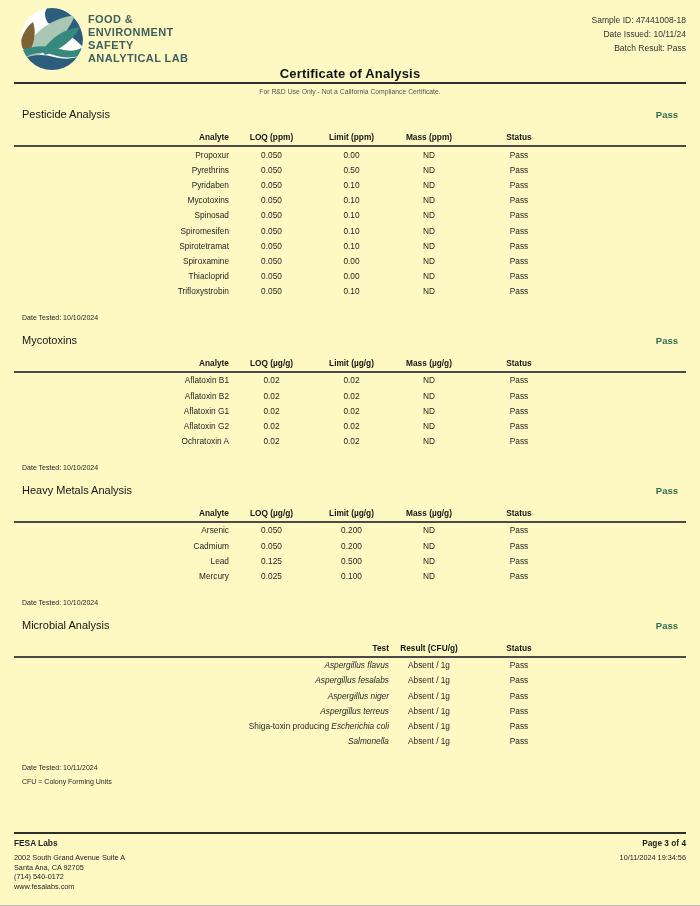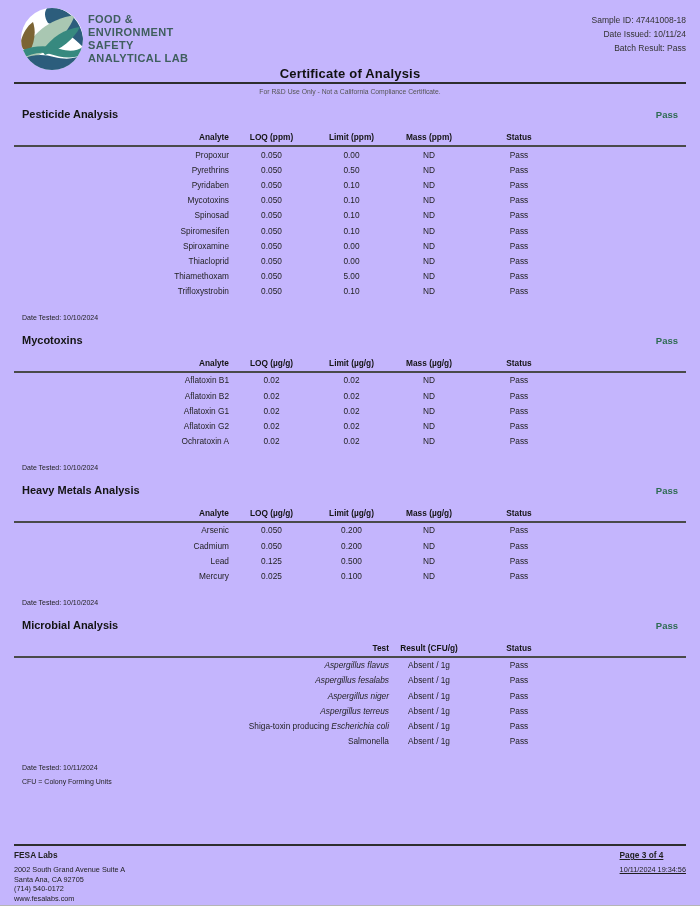--- a/index.html
+++ b/index.html
@@ -2,21 +2,21 @@
 <html><head>
 <meta charset="utf-8">
 <style>
   * { box-sizing: border-box; }
   html, body { margin: 0; padding: 0; background: #ffffff; }
   .page {
     width: 700px; height: 906px;
     padding: 0 14px;
     display: flex; flex-direction: column;
     font-family: "Liberation Sans", sans-serif;
-    color: #1f1f1f; background: #c4b5fd;
+    color: #1f1f1f; background: #fef9c3;
     border-bottom: 1px solid #b5b5b5;
     overflow: hidden;
   }
   
   .header { position: relative; height: 84px; border-bottom: 2px solid #2e2e2e; flex: none; }
   .logo { position: absolute; left: 6px; top: 7px; width: 64px; height: 64px; }
   .lab-name {
     position: absolute; left: 74px; top: 13px;
     font-size: 11px; font-weight: bold; line-height: 13px;
     letter-spacing: 0.4px; color: #3f5e5e; white-space: nowrap;
@@ -27,42 +27,42 @@
   }
   .doc-title {
     position: absolute; left: 0; right: 0; bottom: 1px;
     text-align: center; font-size: 13px; font-weight: bold; color: #111;
     letter-spacing: 0.2px;
   }
   .subtitle { flex: none; text-align: center; font-size: 6.8px; color: #555; margin-top: 4px; }
   
   .section { flex: none; margin-top: 13px; }
   .section-head { display: flex; justify-content: space-between; align-items: baseline; padding: 0 8px; }
-  .section-title { font-size: 11px; font-weight: bold; color: #141414; }
+  .section-title { font-size: 11px; font-weight: normal; color: #141414; }
   .section-status { font-size: 9.5px; font-weight: bold; color: #2e6b52; }
   table { width: 100%; border-collapse: collapse; margin-top: 10px; table-layout: fixed; }
   th {
     font-size: 8.3px; font-weight: bold; text-align: center;
     padding: 2px 0 3px; border-bottom: 2px solid #4a4a4a; color: #141414;
     white-space: nowrap; overflow: visible;
   }
   th.first, td.first { text-align: right; padding-left: 8px; }
   td { font-size: 8.3px; padding: 2.6px 0; text-align: center; color: #1f1f1f; white-space: nowrap; }
   .date-tested { font-size: 7px; color: #1f1f1f; margin: 15px 0 0 8px; }
   .section-note { font-size: 7px; color: #1f1f1f; margin: 7px 0 0 8px; }
   
   .footer {
     flex: none; margin-top: auto;
     border-top: 2px solid #2e2e2e;
-    padding: 4px 0 2px;
+    padding: 4px 0 14px;
     display: flex; justify-content: space-between;
   }
   .footer-lab { font-size: 8.3px; font-weight: bold; margin-bottom: 5px; }
   .footer-addr { font-size: 7.3px; line-height: 9.5px; }
-  .footer-right { text-align: left; text-decoration: underline; }
+  .footer-right { text-align: right; }
   .footer-page { font-size: 8.3px; font-weight: bold; margin-bottom: 5px; }
   .footer-ts { font-size: 7.3px; }
 </style>
 </head>
 <body>
 
 <div class="page">
 
   <div class="header">
     <span class="logo">
@@ -167,39 +167,39 @@
             </tr>
             <tr>
               <td class="first">Spiromesifen</td>
               <td>0.050</td>
               <td>0.10</td>
               <td>ND</td>
               <td>Pass</td>
               <td></td>
             </tr>
             <tr>
+              <td class="first">Spirotetramat</td>
+              <td>0.050</td>
+              <td>0.10</td>
+              <td>ND</td>
+              <td>Pass</td>
+              <td></td>
+            </tr>
+            <tr>
               <td class="first">Spiroxamine</td>
               <td>0.050</td>
               <td>0.00</td>
               <td>ND</td>
               <td>Pass</td>
               <td></td>
             </tr>
             <tr>
               <td class="first">Thiacloprid</td>
               <td>0.050</td>
               <td>0.00</td>
-              <td>ND</td>
-              <td>Pass</td>
-              <td></td>
-            </tr>
-            <tr>
-              <td class="first">Thiamethoxam</td>
-              <td>0.050</td>
-              <td>5.00</td>
               <td>ND</td>
               <td>Pass</td>
               <td></td>
             </tr>
             <tr>
               <td class="first">Trifloxystrobin</td>
               <td>0.050</td>
               <td>0.10</td>
               <td>ND</td>
               <td>Pass</td>
@@ -390,21 +390,21 @@
               <td>Pass</td>
               <td></td>
             </tr>
             <tr>
               <td class="first"><span>Shiga-toxin producing </span><span style="font-style: italic;">Escherichia coli</span></td>
               <td>Absent / 1g</td>
               <td>Pass</td>
               <td></td>
             </tr>
             <tr>
-              <td class="first"><span style="">Salmonella</span></td>
+              <td class="first"><span style="font-style: italic;">Salmonella</span></td>
               <td>Absent / 1g</td>
               <td>Pass</td>
               <td></td>
             </tr>
           </tbody>
       </table>
       <div class="date-tested">Date Tested: 10/11/2024</div>
       <div class="section-note">CFU = Colony Forming Units</div>
     </div>
   </div>

